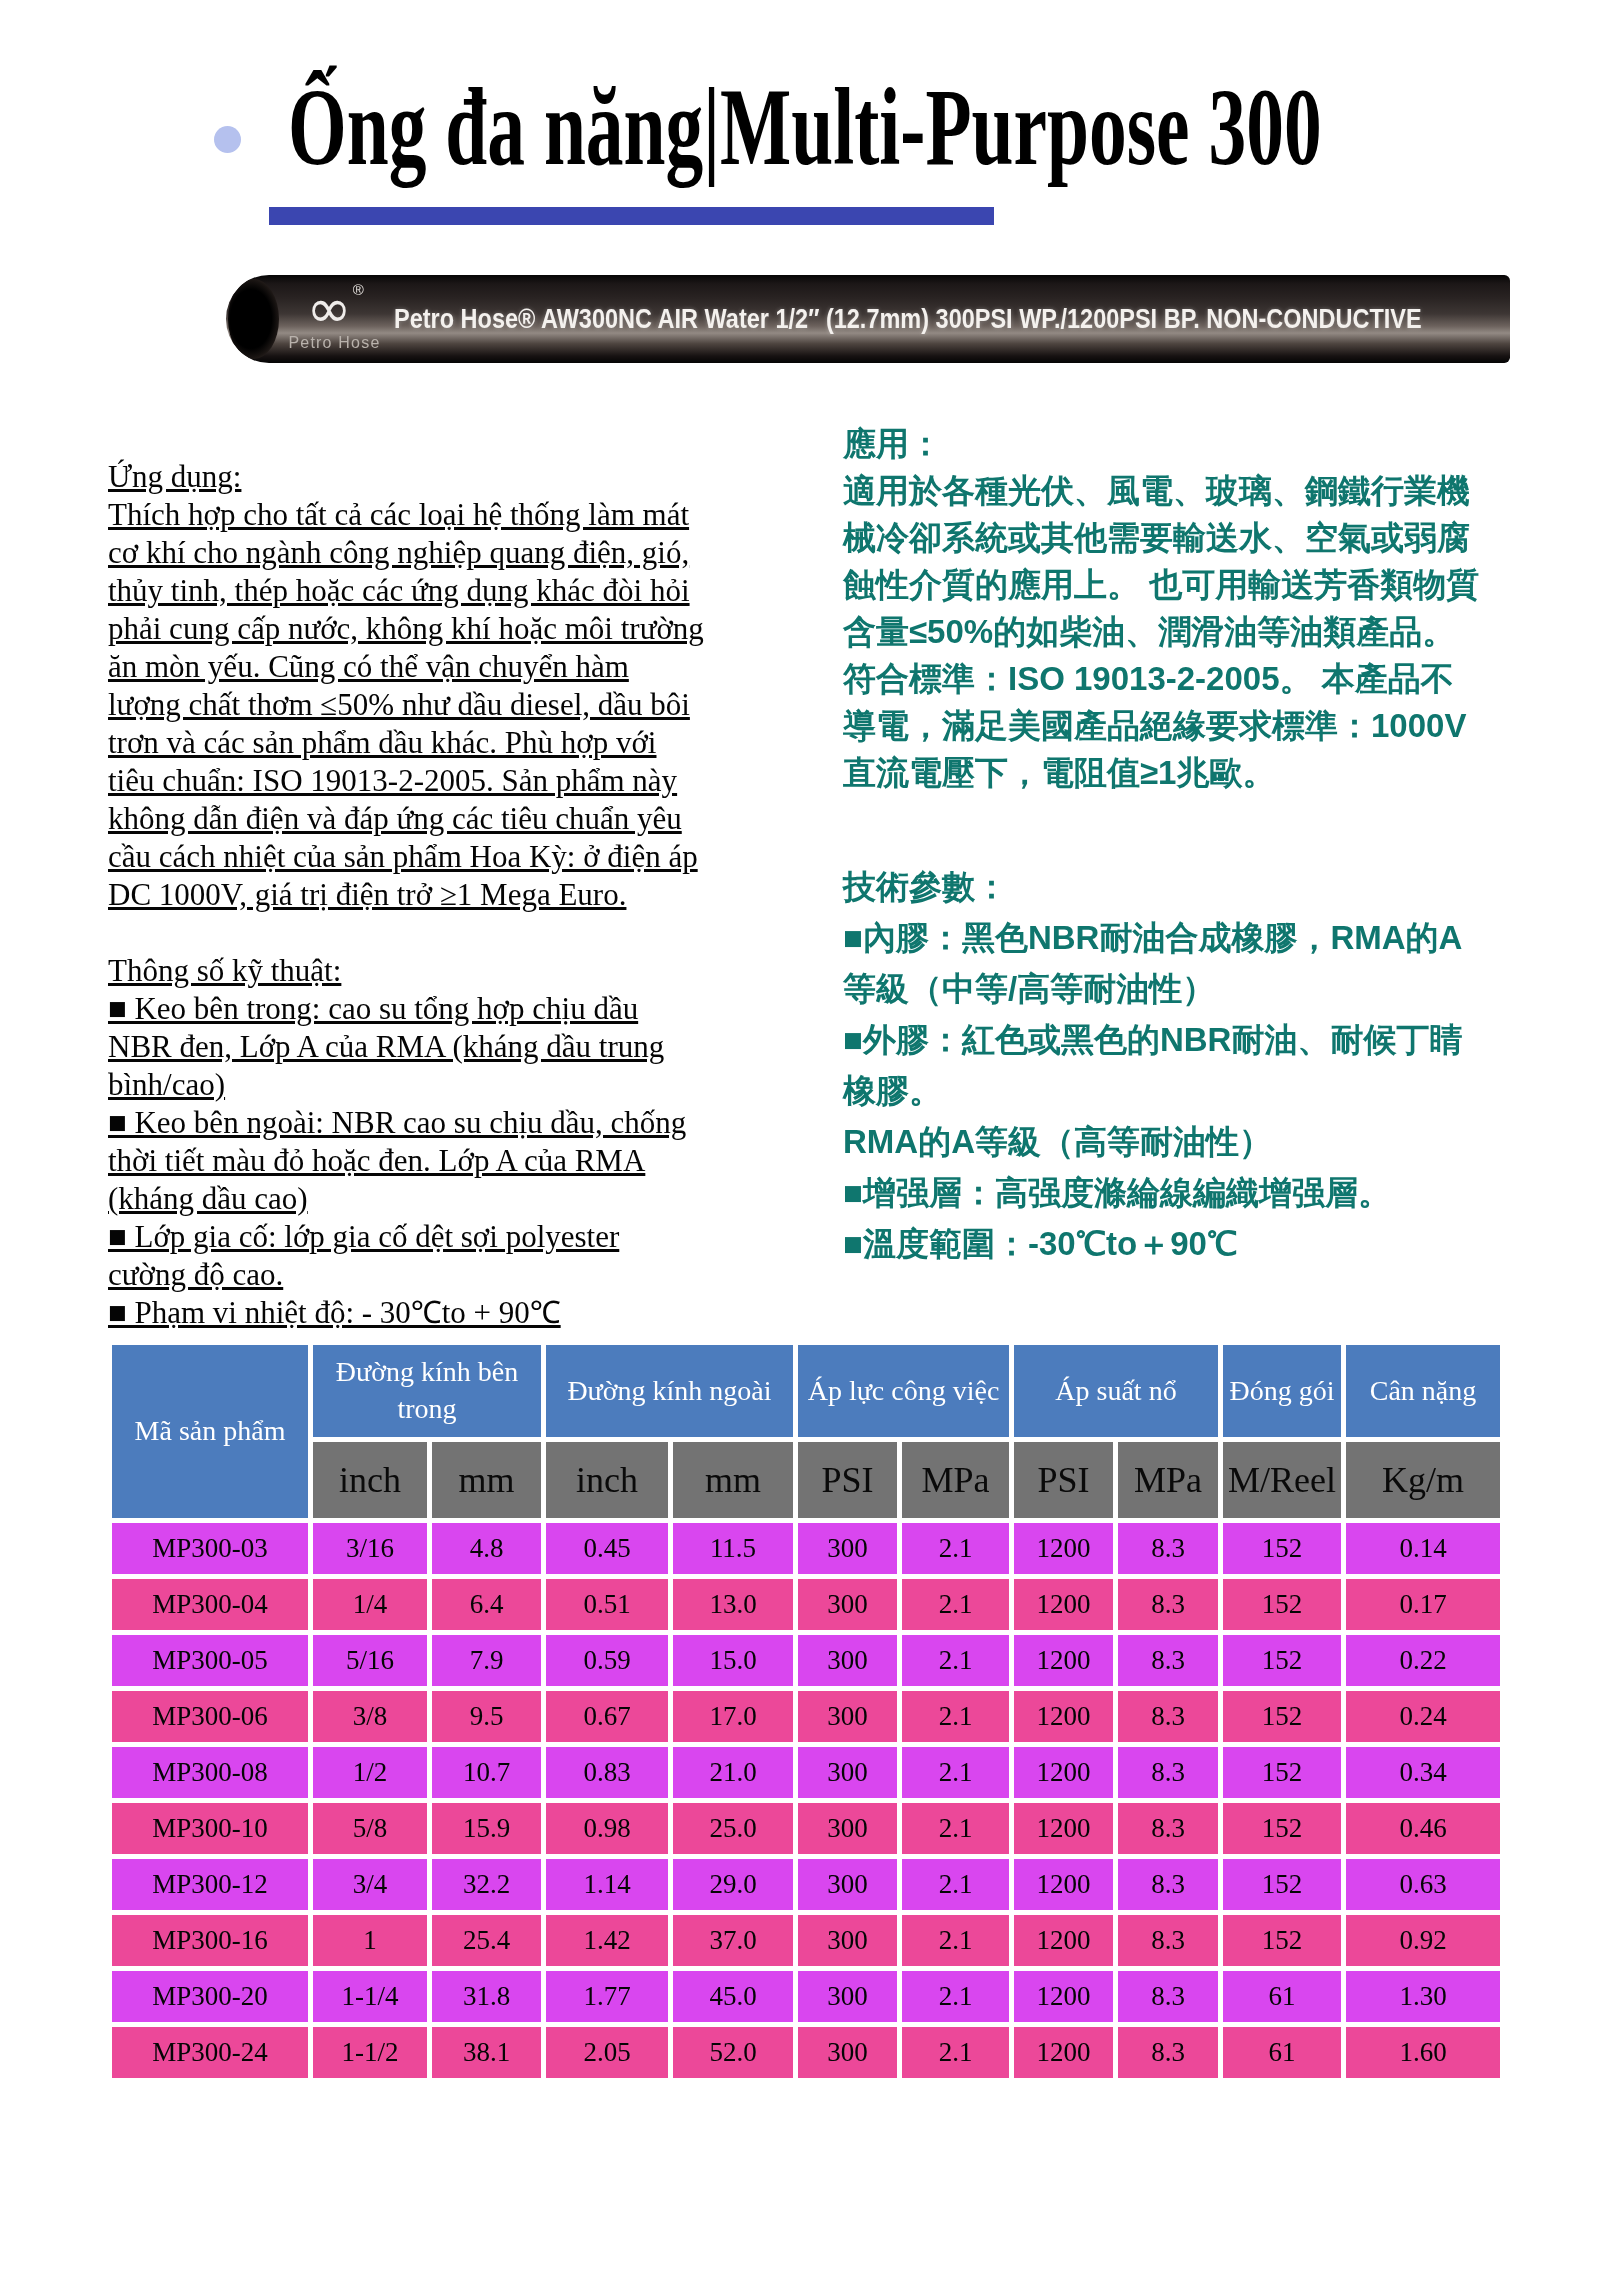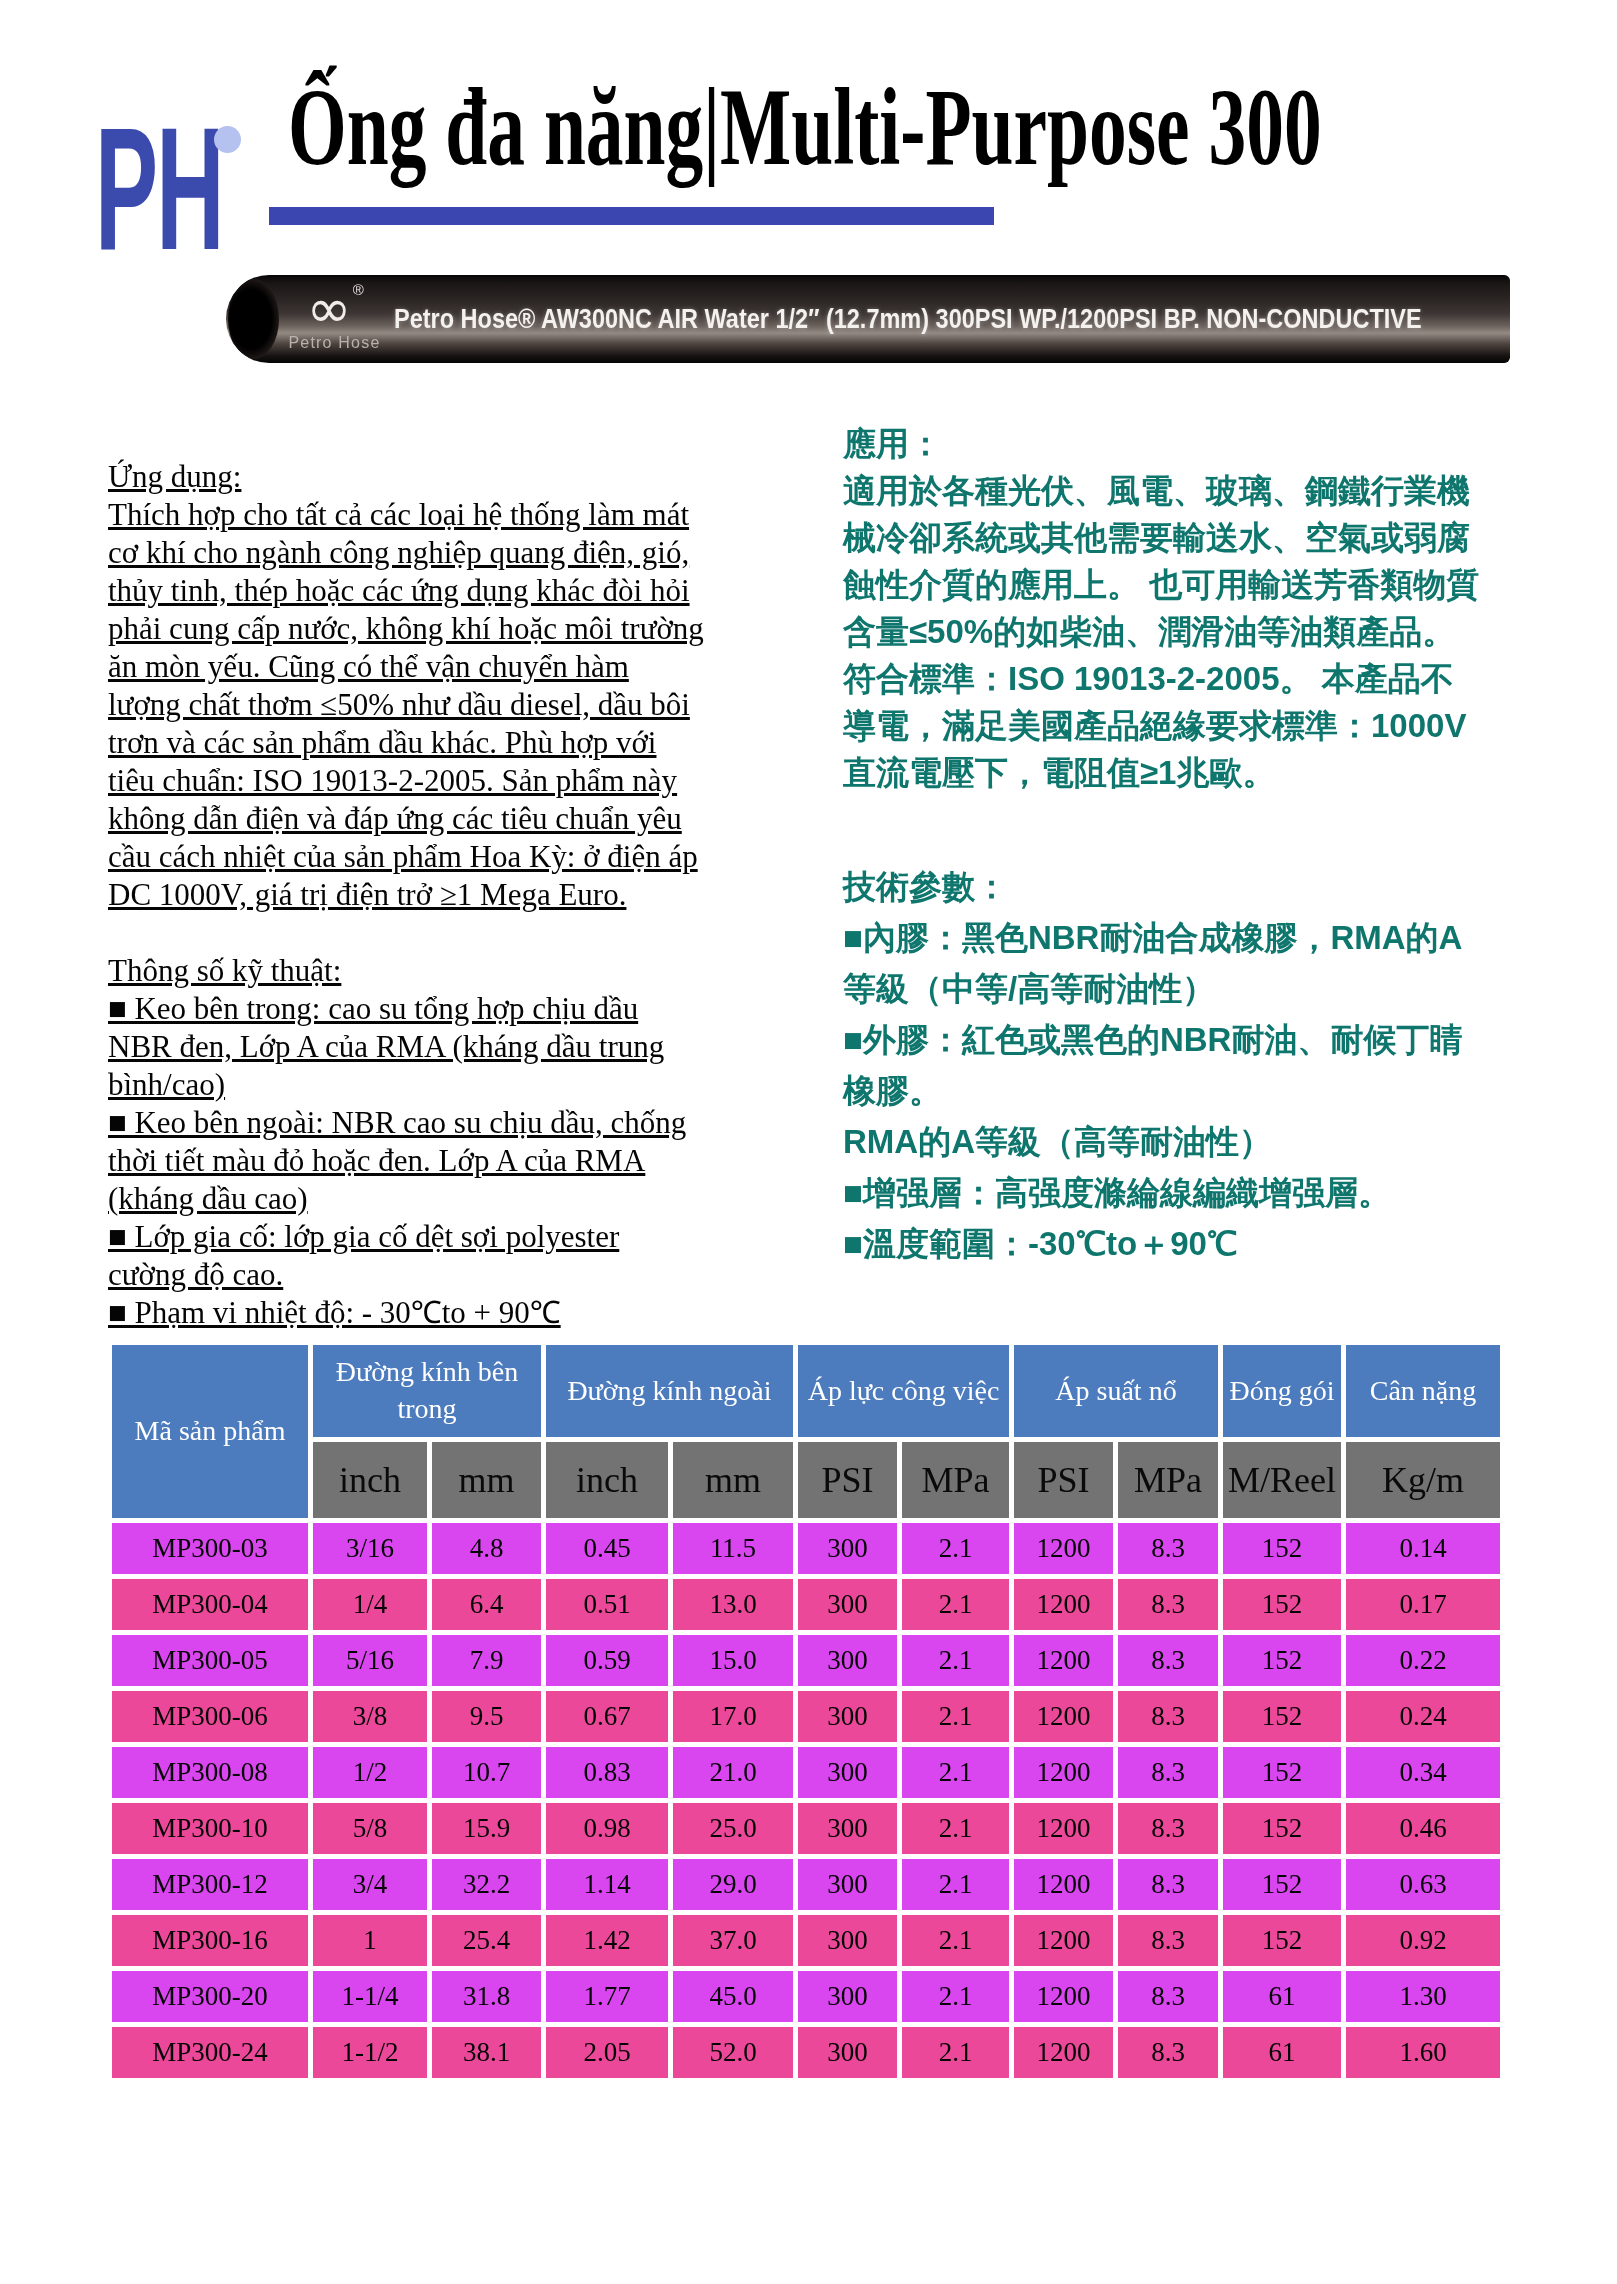--- a/index.html
+++ b/index.html
@@ -113,23 +113,20 @@
   }
   .spec-table tbody td { font-size:27px; height:51px; color:#050505; }
   .spec-table tbody tr.light td { background:#d946ef; }
   .spec-table tbody tr.dark  td { background:#ec4899; }
 </style>
 </head>
 <body>
 
 <div class="page">
 
-  <div class="logo">
-    <span class="logo-text">PH</span>
-  </div>
   <div class="logo-dot"></div>
 
   <h1 class="title">Ống đa năng|Multi-Purpose 300</h1>
   <div class="title-underline"></div>
 
   <div class="hose">
     <div class="hose-bore"></div>
     <div class="hose-logo">
       <div><span class="hose-logo-symbol">∞</span><sup class="hose-logo-reg">®</sup></div>
       <div class="hose-logo-caption">Petro Hose</div>

